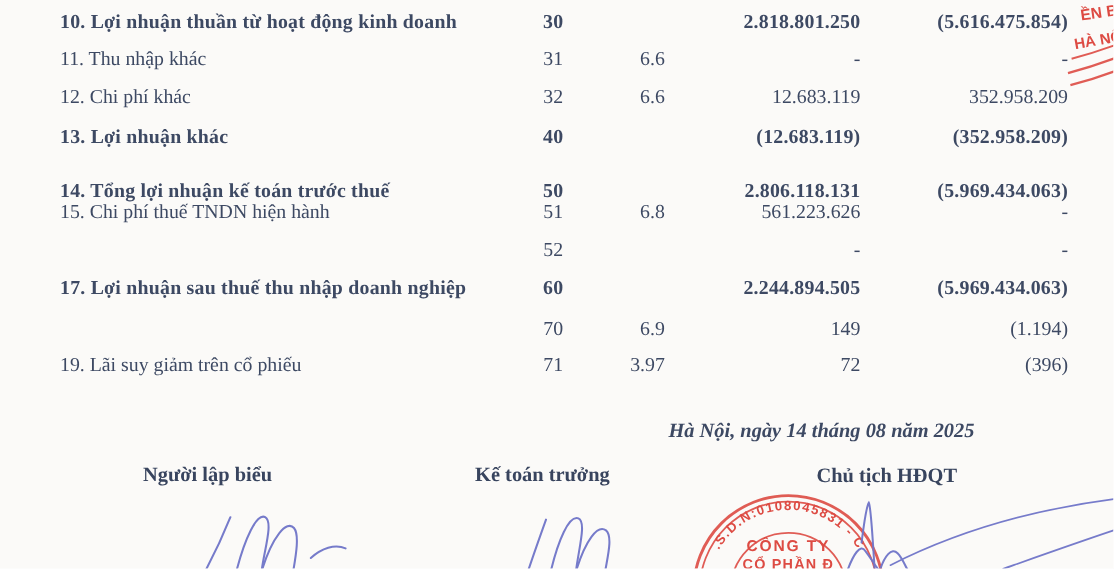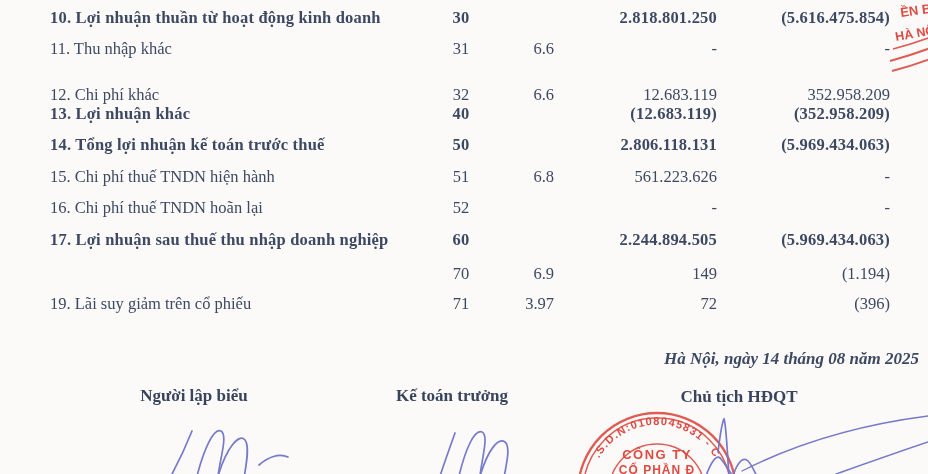--- a/index.html
+++ b/index.html
@@ -29,28 +29,28 @@
   .row.bold{font-weight:bold;letter-spacing:.2px;}
   .row span{position:absolute;top:0;white-space:nowrap;}
   .c-label{left:50px;}
   .c-code{left:436px;width:50px;text-align:center;}
   .c-note{left:496px;width:58px;text-align:right;}
   .c-cur{left:552px;width:165px;text-align:right;}
   .c-pri{left:733px;width:157px;text-align:right;}
   
   .date-line{
     position:absolute;top:349px;left:557px;width:362px;
-    text-align:right;font-style:italic;font-weight:600;
+    text-align:left;font-style:italic;font-weight:600;
     font-size:17px;color:var(--ink);white-space:nowrap;
   }
   .sig-title{
     position:absolute;top:386px;width:220px;text-align:center;
     font-weight:bold;font-size:17px;color:#38445e;white-space:nowrap;
   }
-  .sig-title.t0{left:84px;}
+  .sig-title.t0{left:63px;}
   .sig-title.t1{left:342px;}
   .sig-title.t2{left:629px;top:387px;}
   
   svg.overlay{position:absolute;left:0;top:0;pointer-events:none;}
   .stamp-text{font-family:"Liberation Sans", sans-serif;font-weight:bold;fill:var(--red);}
 </style>
 </head>
 <body>
 
 <div id="page">
@@ -63,50 +63,49 @@
       <span class="c-cur">2.818.801.250</span>
       <span class="c-pri">(5.616.475.854)</span>
     </div>
       <div class="row" style="top: 38px;">
       <span class="c-label">11. Thu nhập khác</span>
       <span class="c-code">31</span>
       <span class="c-note">6.6</span>
       <span class="c-cur">-</span>
       <span class="c-pri">-</span>
     </div>
-      <div class="row" style="top: 84px;">
+      <div class="row" style="top: 70px;">
       <span class="c-label">12. Chi phí khác</span>
       <span class="c-code">32</span>
       <span class="c-note">6.6</span>
       <span class="c-cur">12.683.119</span>
       <span class="c-pri">352.958.209</span>
     </div>
       <div class="row bold" style="top: 103px;">
       <span class="c-label">13. Lợi nhuận khác</span>
       <span class="c-code">40</span>
       <span class="c-note"></span>
       <span class="c-cur">(12.683.119)</span>
       <span class="c-pri">(352.958.209)</span>
     </div>
-      <div class="row bold" style="top: 134px;">
+      <div class="row bold" style="top: 148px;">
       <span class="c-label">14. Tổng lợi nhuận kế toán trước thuế</span>
       <span class="c-code">50</span>
       <span class="c-note"></span>
       <span class="c-cur">2.806.118.131</span>
       <span class="c-pri">(5.969.434.063)</span>
     </div>
       <div class="row" style="top: 166px;">
       <span class="c-label">15. Chi phí thuế TNDN hiện hành</span>
       <span class="c-code">51</span>
       <span class="c-note">6.8</span>
       <span class="c-cur">561.223.626</span>
       <span class="c-pri">-</span>
     </div>
       <div class="row" style="top: 197px;">
-      <span class="c-label">16. Chi phí thuế TNDN hoãn lại</span>
       <span class="c-code">52</span>
       <span class="c-note"></span>
       <span class="c-cur">-</span>
       <span class="c-pri">-</span>
     </div>
       <div class="row bold" style="top: 229px;">
       <span class="c-label">17. Lợi nhuận sau thuế thu nhập doanh nghiệp</span>
       <span class="c-code">60</span>
       <span class="c-note"></span>
       <span class="c-cur">2.244.894.505</span>

